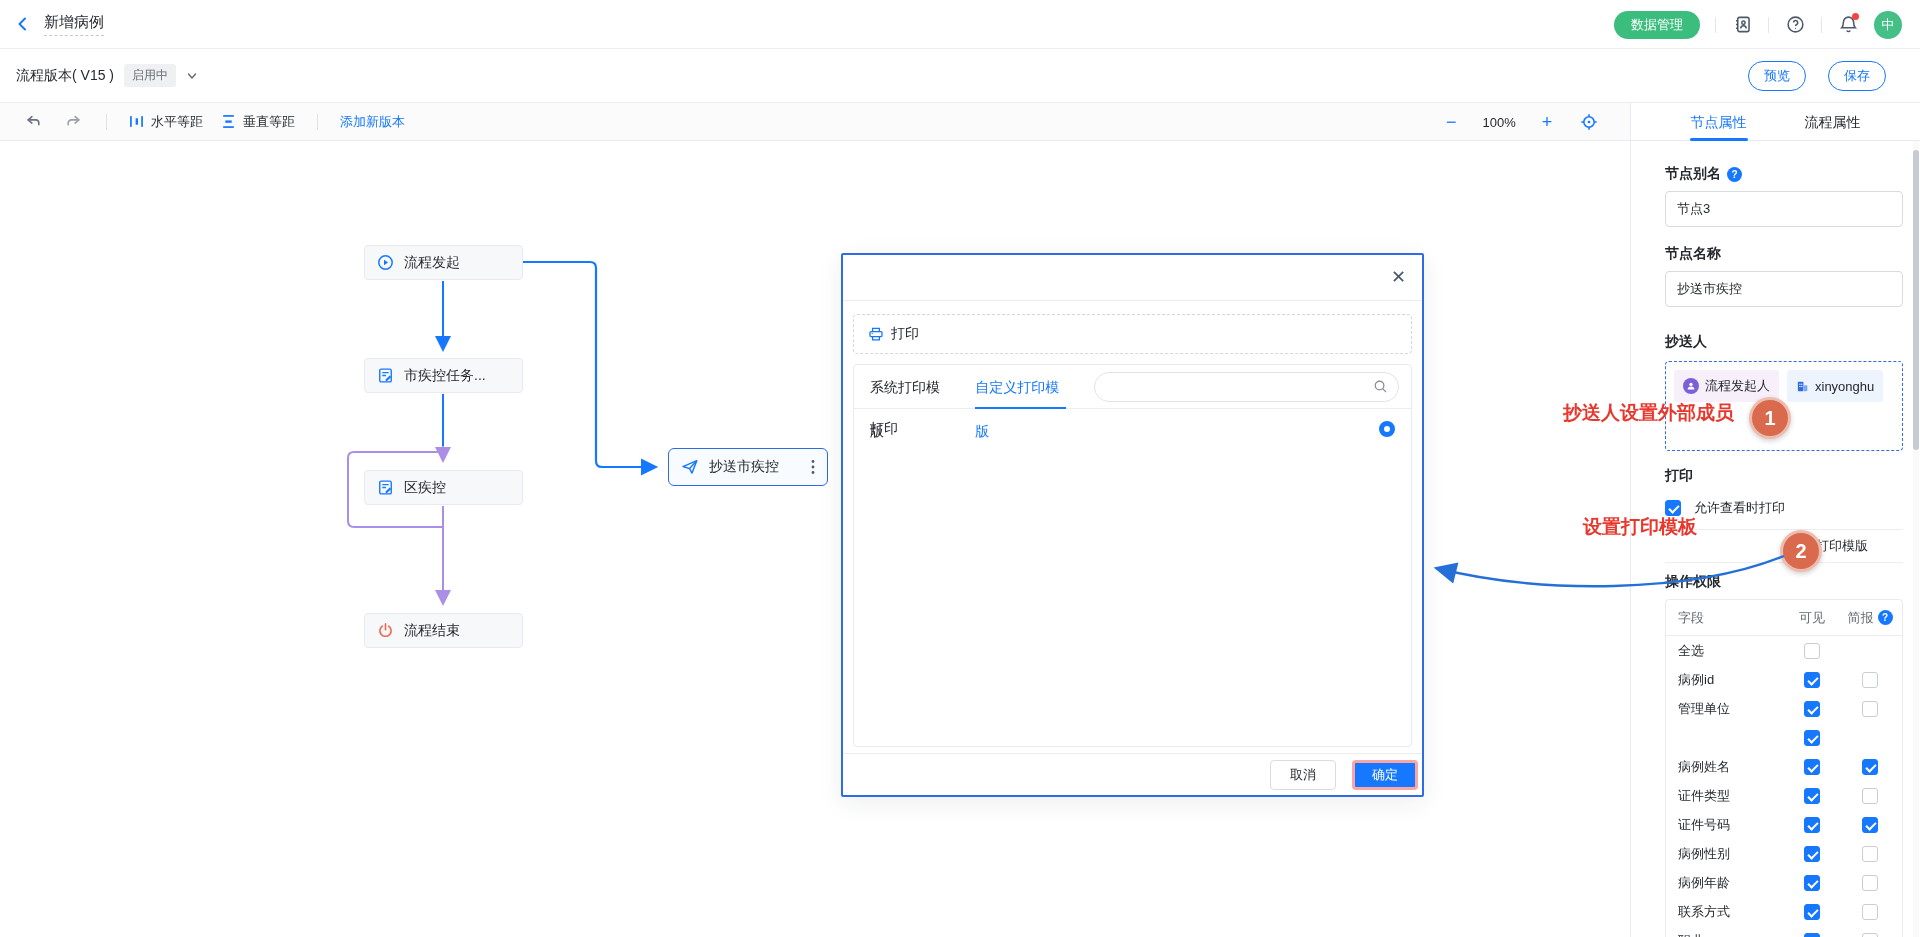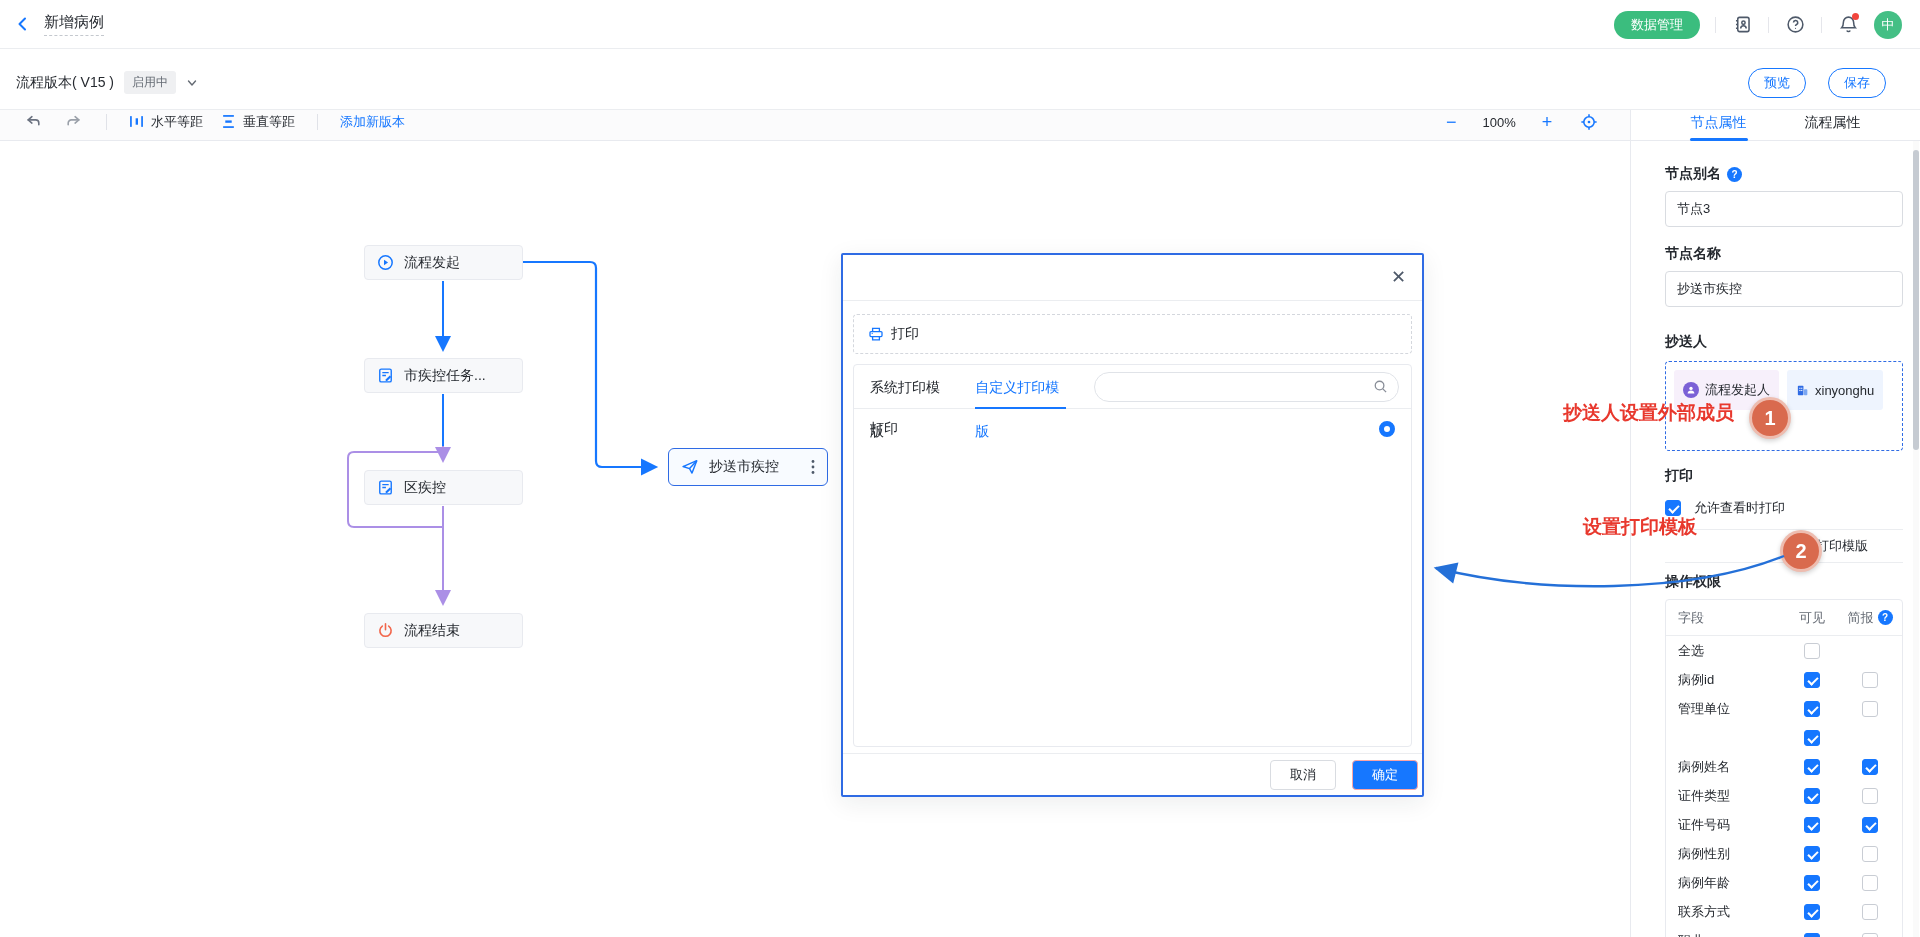--- a/index.html
+++ b/index.html
@@ -14,21 +14,21 @@
   .top-tab{font-size:15px;color:#25292f;height:49px;line-height:49px;position:relative;cursor:pointer}
   .top-tab.active{color:#1677ff;font-weight:600}
   .top-tab.active::after{content:"";position:absolute;left:50%;transform:translateX(-50%);bottom:0;width:52px;height:3px;background:#1677ff;border-radius:2px}
   .tb-right{position:absolute;right:18px;top:0;height:49px;display:flex;align-items:center;gap:15px}
   .pill-green{background:#3bbd7e;color:#fff;font-size:13px;height:28px;padding:0 17px;border-radius:15px;display:flex;align-items:center;border:none;cursor:pointer}
   .vdiv{width:1px;height:16px;background:#e5e6eb}
   .tb-ic{width:22px;height:22px;display:flex;align-items:center;justify-content:center;position:relative;cursor:pointer}
   .red-dot{position:absolute;top:-1px;right:0;width:7px;height:7px;border-radius:50%;background:#f2453d}
   .avatar{width:28px;height:28px;border-radius:50%;background:#44bf85;color:#fff;font-size:13px;display:flex;align-items:center;justify-content:center;cursor:pointer}
   
-  .versionbar{position:absolute;left:0;top:56px;width:1920px;height:54px;background:#fff;border-bottom:1px solid #ebedf0;display:flex;align-items:center;z-index:19}
+  .versionbar{position:absolute;left:0;top:49px;width:1920px;height:54px;background:#fff;border-bottom:1px solid #ebedf0;display:flex;align-items:center;z-index:19}
   .vb-left{display:flex;align-items:center;gap:10px;padding-left:16px}
   .vb-title{font-size:14px;color:#25292f}
   .badge-gray{background:#eff0f2;color:#646a73;font-size:12px;padding:3px 8px;border-radius:3px}
   .vb-right{position:absolute;right:34px;display:flex;gap:22px}
   .pill-outline{height:30px;min-width:58px;padding:0 14px;border:1px solid #1677ff;color:#1677ff;background:#fff;border-radius:16px;font-size:13px;display:flex;align-items:center;justify-content:center;cursor:pointer}
   
   .toolrow{position:absolute;left:0;top:103px;width:1630px;height:38px;background:#fbfbfc;border-bottom:1px solid #e8eaef;display:flex;align-items:center;z-index:18}
   .tr-left{display:flex;align-items:center;gap:18px;padding-left:22px}
   .tool-item{display:flex;align-items:center;gap:7px;font-size:13px;color:#25292f;cursor:pointer}
   .tdiv{width:1px;height:16px;background:#e0e2e8;margin:0 4px}
@@ -57,29 +57,29 @@
   .tpl-tabs{height:44px;border-bottom:1px solid #ebedf0;display:flex;align-items:center;padding-left:16px;gap:28px}
   .tpl-tab{font-size:14px;color:#25292f;height:44px;line-height:44px;position:relative;cursor:pointer}
   .tpl-tab.active{color:#1677ff}
   .tpl-tab.active::after{content:"";position:absolute;left:0;bottom:0;width:100%;height:2px;background:#1677ff}
   .search{margin-left:auto;margin-right:12px;width:330px;height:30px;border:1px solid #e0e3e8;border-radius:15px;display:flex;align-items:center;justify-content:flex-end;padding:0 10px}
   .tpl-row{height:40px;display:flex;align-items:center;padding:0 16px;font-size:14px;color:#25292f;cursor:pointer}
   .radio-on{margin-left:auto;width:16px;height:16px;border-radius:50%;border:5px solid #1677ff;background:#fff}
   .modal-foot{position:absolute;left:0;bottom:0;width:100%;height:42px;border-top:1px solid #ebedf0;display:flex;align-items:center;justify-content:flex-end;gap:16px;padding-right:4px}
   .btn{height:30px;min-width:66px;border-radius:4px;font-size:13px;display:flex;align-items:center;justify-content:center;cursor:pointer}
   .btn.ghost{background:#fff;border:1px solid #d9dce1;color:#25292f}
-  .btn.primary{background:#1677ff;border:1px solid #fca5a5;color:#fff}
+  .btn.primary{background:#1677ff;border:3px solid #fca5a5;color:#fff}
   
   .panel{position:absolute;left:1630px;top:141px;width:290px;height:796px;background:#fff;border-left:1px solid #e8eaef;padding:24px 17px 0 34px;overflow:hidden}
   .plabel{font-size:14px;font-weight:600;color:#25292f;display:flex;align-items:center;gap:6px;height:18px}
   .qmark{display:inline-flex;width:15px;height:15px;border-radius:50%;background:#1677ff;color:#fff;font-size:10px;font-weight:700;align-items:center;justify-content:center}
   .pinput{margin-top:8px;height:36px;width:100%;border:1px solid #d9dce1;border-radius:4px;font-size:13px;color:#25292f;padding:0 11px;display:flex;align-items:center;background:#fff;cursor:text}
   .mt18{margin-top:18px}.mt26{margin-top:26px}.mt16{margin-top:16px}.mt14{margin-top:14px}.mt10{margin-top:10px}
   .cc-box{margin-top:10px;height:90px;border:1px dashed #2f6be4;border-radius:4px;padding:8px;display:flex;align-items:flex-start;gap:8px;cursor:pointer}
-  .tag{height:40px;display:flex;align-items:center;gap:6px;padding:0 9px;border-radius:3px;font-size:13px;color:#25292f}
+  .tag{height:32px;display:flex;align-items:center;gap:6px;padding:0 9px;border-radius:3px;font-size:13px;color:#25292f}
   .tag.role{background:#f7f0fb}
   .tag.org{background:#eef4fe}
   .tag-av{width:16px;height:16px;border-radius:50%;background:#7b61d6;display:flex;align-items:center;justify-content:center}
   .cbrow{display:flex;align-items:center;gap:13px;font-size:13px;color:#25292f}
   .cb{width:16px;height:16px;border:1px solid #c9cdd4;border-radius:3px;background:#fff;position:relative;display:inline-block;flex:none;cursor:pointer}
   .cb.checked{background:#1677ff;border-color:#1677ff}
   .cb.checked::after{content:"";position:absolute;left:5px;top:2px;width:4px;height:8px;border:solid #fff;border-width:0 2px 2px 0;transform:rotate(45deg)}
   .tplrow{margin-top:12px;height:34px;border-top:1px solid #ebedf0;border-bottom:1px solid #ebedf0;display:flex;align-items:center;justify-content:center;padding-left:90px;font-size:13px;color:#25292f;cursor:pointer}
   .perm-table{margin-top:8px;border:1px solid #e8eaef;border-radius:4px;overflow:hidden}
   .perm-head{height:36px;display:flex;align-items:center;border-bottom:1px solid #ebedf0;font-size:13px;color:#646a73}

